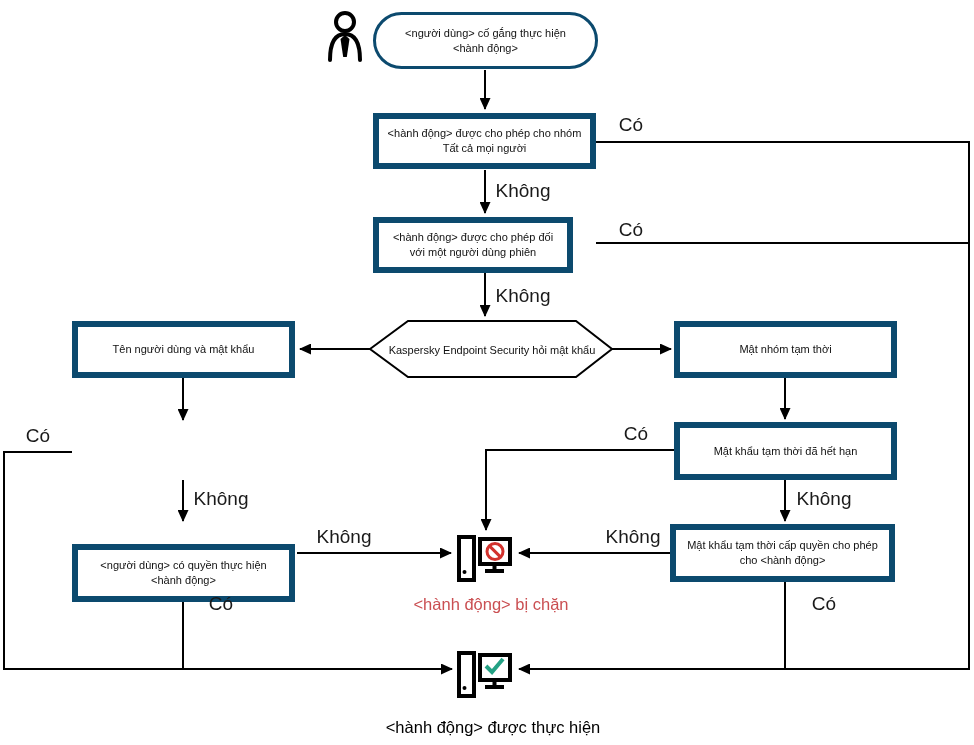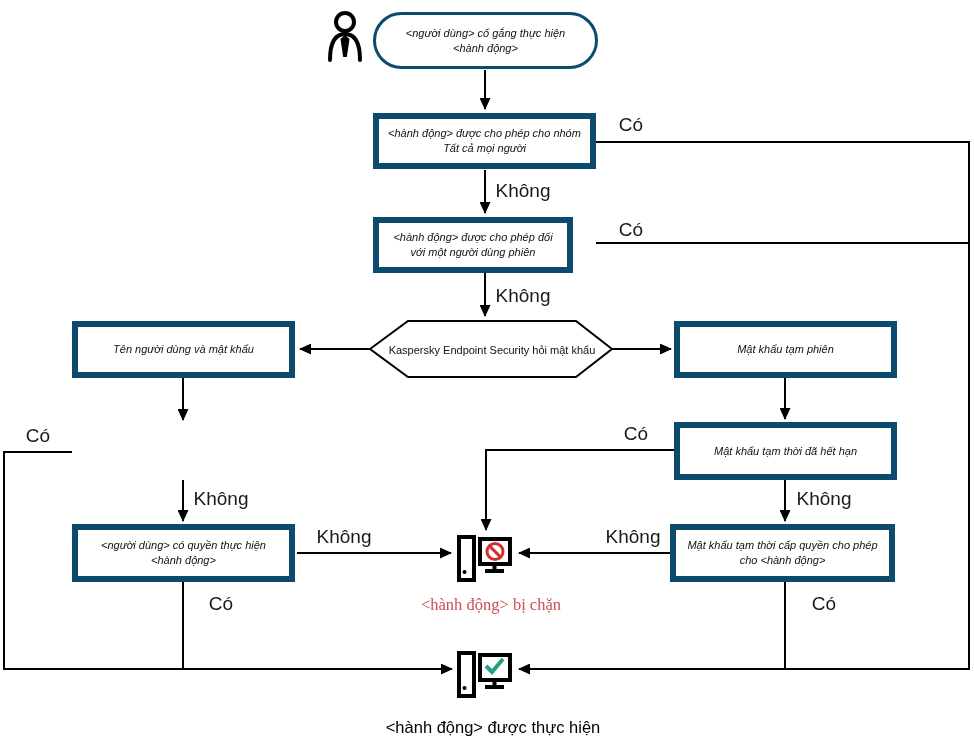--- a/index.html
+++ b/index.html
@@ -1,21 +1,21 @@
 <!DOCTYPE html>
 <html><head>
 <meta charset="utf-8">
 <style>
   html,body{margin:0;padding:0;background:#fff;}
   #canvas{position:relative;width:974px;height:745px;background:#fff;overflow:hidden;
           font-family:"Liberation Sans", sans-serif;color:#111;}
   #wires{position:absolute;left:0;top:0;z-index:1;}
   .node{position:absolute;box-sizing:border-box;background:#fff;border:6px solid #0c4a6e;
         display:flex;align-items:center;justify-content:center;text-align:center;
-        font-size:11px;line-height:1.35;padding:3px 8px;z-index:2;font-style:italic;}
+        font-size:11px;line-height:1.35;padding:3px 8px;z-index:2;}
   .stadium{border-radius:29px;border-width:3px;padding:3px 16px;}
   .hexlabel{position:absolute;box-sizing:border-box;background:transparent;border:none;
         display:flex;align-items:center;justify-content:center;text-align:center;
         font-size:11px;z-index:2;}
   .elabel{position:absolute;transform:translateX(-50%);font-size:19px;line-height:1.1;
         white-space:nowrap;z-index:2;color:#1a1a1a;}
   .result-label{position:absolute;transform:translateX(-50%);font-size:16.5px;
         white-space:nowrap;z-index:2;}
 </style>
 </head>
@@ -88,38 +88,38 @@
 
   <div class="node" style="left:373px;top:113px;width:223px;height:56px">&lt;hành động&gt; được cho phép cho nhóm Tất cả mọi người</div>
 
   <div class="node" style="left:373px;top:217px;width:200px;height:56px">&lt;hành động&gt; được cho phép đối với một người dùng phiên</div>
 
   <div class="hexlabel" style="left:372px;top:322px;width:240px;height:55px">Kaspersky Endpoint Security hỏi mật khẩu</div>
 
   <div class="node" style="left:72px;top:321px;width:223px;height:57px">Tên người dùng và mật khẩu</div>
 
 
-  <div class="node" style="left:72px;top:524px;width:223px;height:58px">&lt;người dùng&gt; có quyền thực hiện &lt;hành động&gt;</div>
+  <div class="node" style="left:72px;top:544px;width:223px;height:58px">&lt;người dùng&gt; có quyền thực hiện &lt;hành động&gt;</div>
 
-  <div class="node" style="left:674px;top:321px;width:223px;height:57px">Mật khẩu tạm phiên</div>
+  <div class="node" style="left:674px;top:321px;width:223px;height:57px">Mật nhóm tạm thời</div>
 
   <div class="node" style="left:674px;top:422px;width:223px;height:58px">Mật khẩu tạm thời đã hết hạn</div>
 
   <div class="node" style="left:670px;top:524px;width:225px;height:58px">Mật khẩu tạm thời cấp quyền cho phép cho &lt;hành động&gt;</div>
 
   <div class="elabel" style="left:631px;top:115px">Có</div>
   <div class="elabel" style="left:523px;top:181px">Không</div>
   <div class="elabel" style="left:631px;top:220px">Có</div>
   <div class="elabel" style="left:523px;top:286px">Không</div>
   <div class="elabel" style="left:38px;top:426px">Có</div>
   <div class="elabel" style="left:221px;top:489px">Không</div>
   <div class="elabel" style="left:221px;top:594px">Có</div>
   <div class="elabel" style="left:344px;top:527px">Không</div>
   <div class="elabel" style="left:636px;top:424px">Có</div>
   <div class="elabel" style="left:824px;top:489px">Không</div>
   <div class="elabel" style="left:633px;top:527px">Không</div>
   <div class="elabel" style="left:824px;top:594px">Có</div>
 
-  <div class="result-label" style="left: 491px; top: 595px; color: rgb(202, 79, 82); font-family: Liberation Serif, serif;">&lt;hành động&gt; bị chặn</div>
+  <div class="result-label" style="left: 491px; top: 595px; color: rgb(202, 79, 82);">&lt;hành động&gt; bị chặn</div>
 
   <div class="result-label" style="left: 493px; top: 718px; color: #000000;">&lt;hành động&gt; được thực hiện</div>
 
 </div>
 
 </body></html>

